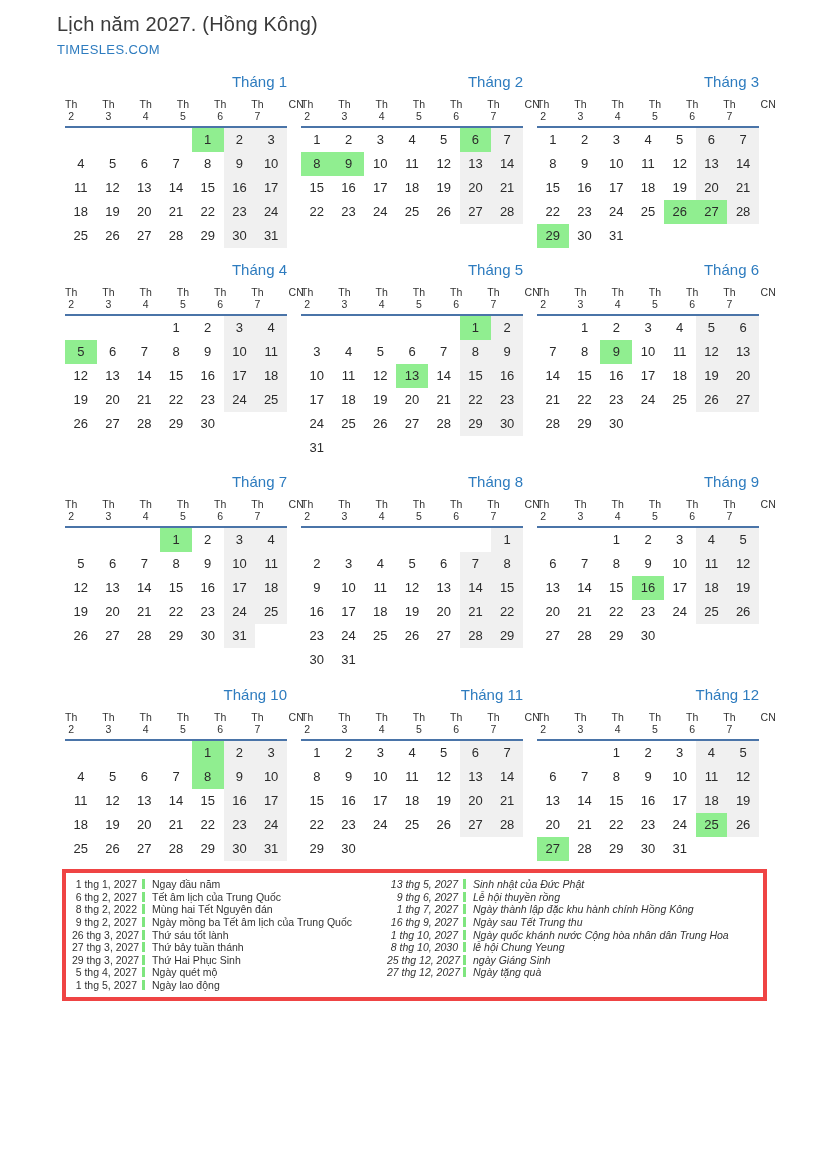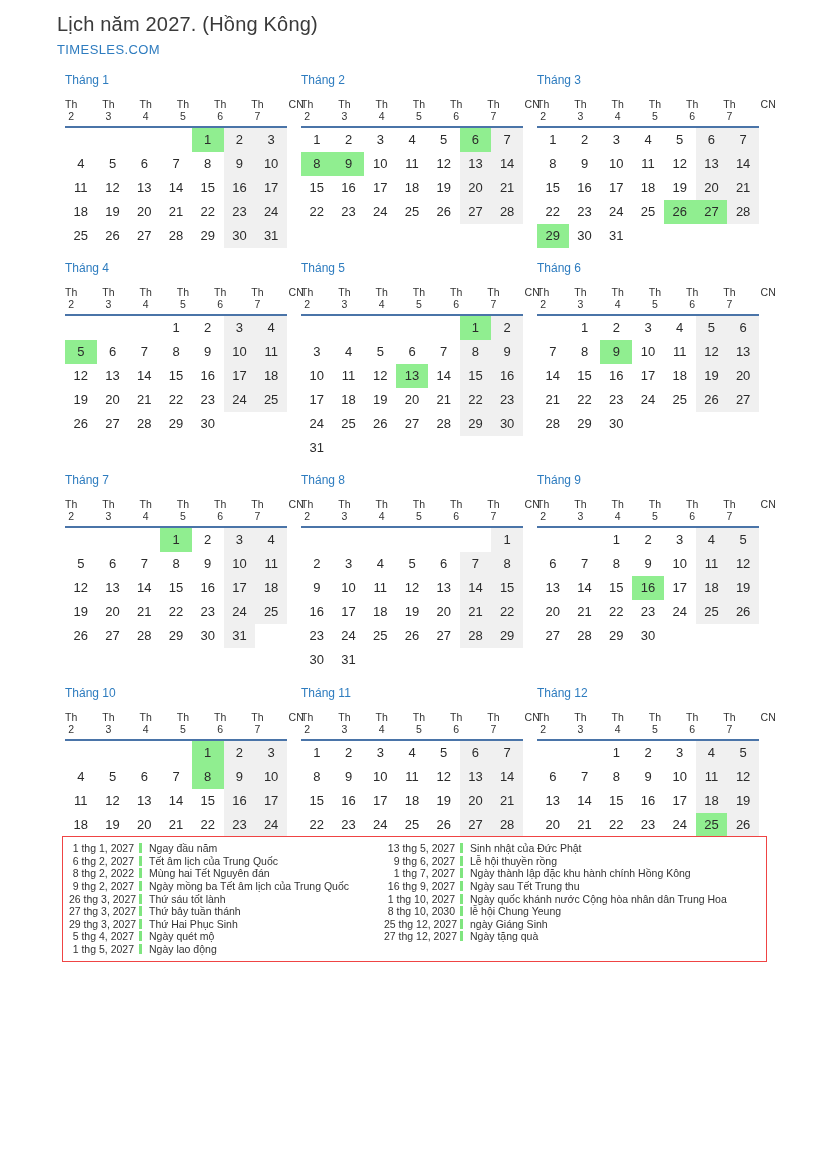--- a/index.html
+++ b/index.html
@@ -17,41 +17,41 @@
   .site-link {
     font-size:13px; color:var(--accent); text-decoration:none;
     letter-spacing:.4px; margin-top:6px; font-weight:400;text-align:right;
   }
   .months-grid {
     position:absolute; top:73px; left:65px;
     display:grid; grid-template-columns:repeat(3,222px); column-gap:14px;
     grid-template-rows:188px 212px 213px auto;
   }
   .month { width:222px; }
-  .month-title { text-align:left; font-size:12px; color:var(--accent); height:20px; margin-bottom:5px; }
+  .month-title { text-align:right; font-size:15px; color:var(--accent); height:20px; margin-bottom:5px; }
   .weekdays {
     display:grid; grid-template-columns:repeat(7,1fr);
     font-size:10.5px; color:#333333; text-align:center; padding-bottom:4px;gap:25px;
   }
   .rule { height:2px; background:var(--line); }
   .days {
     display:grid; grid-template-columns:repeat(7,1fr); grid-auto-rows:24px;
     font-size:13px; color:#2b2b2b; text-align:center;
   }
   .days span { line-height:24px; }
   .days .weekend { background:var(--weekend); }
   .days .holiday { background:var(--holiday); }
   .legend {
-    position:absolute; left:62px; top:836px; width:705px;
-    border:1px solid #ef4444; padding:5px 6px 6px 6px;
+    position:absolute; left:62px; top:869px; width:705px;
+    border:4px solid #ef4444; padding:5px 6px 6px 6px;
     display:flex; background:#ffffff;
   }
   .legend-col { display:flex; flex-direction:column; }
   .legend-col.col-0 { width:315px; }
-  .legend-col.col-1 { flex:1; }
+  .legend-col.col-1 { flex:1;font-style:italic; }
   .legend-item { display:flex; align-items:center; height:12.6px; font-size:10.5px; color:#333333; white-space:nowrap; }
   .legend-date { text-align:right; padding-right:5px; flex:none; }
   .col-0 .legend-date { width:70px; }
   .col-1 .legend-date { width:76px; }
   .legend-bar { width:3px; height:10px; background:var(--legendbar); margin-right:7px; flex:none; }
   .legend-label { overflow:visible; }
 </style>
 </head>
 <body>
 

